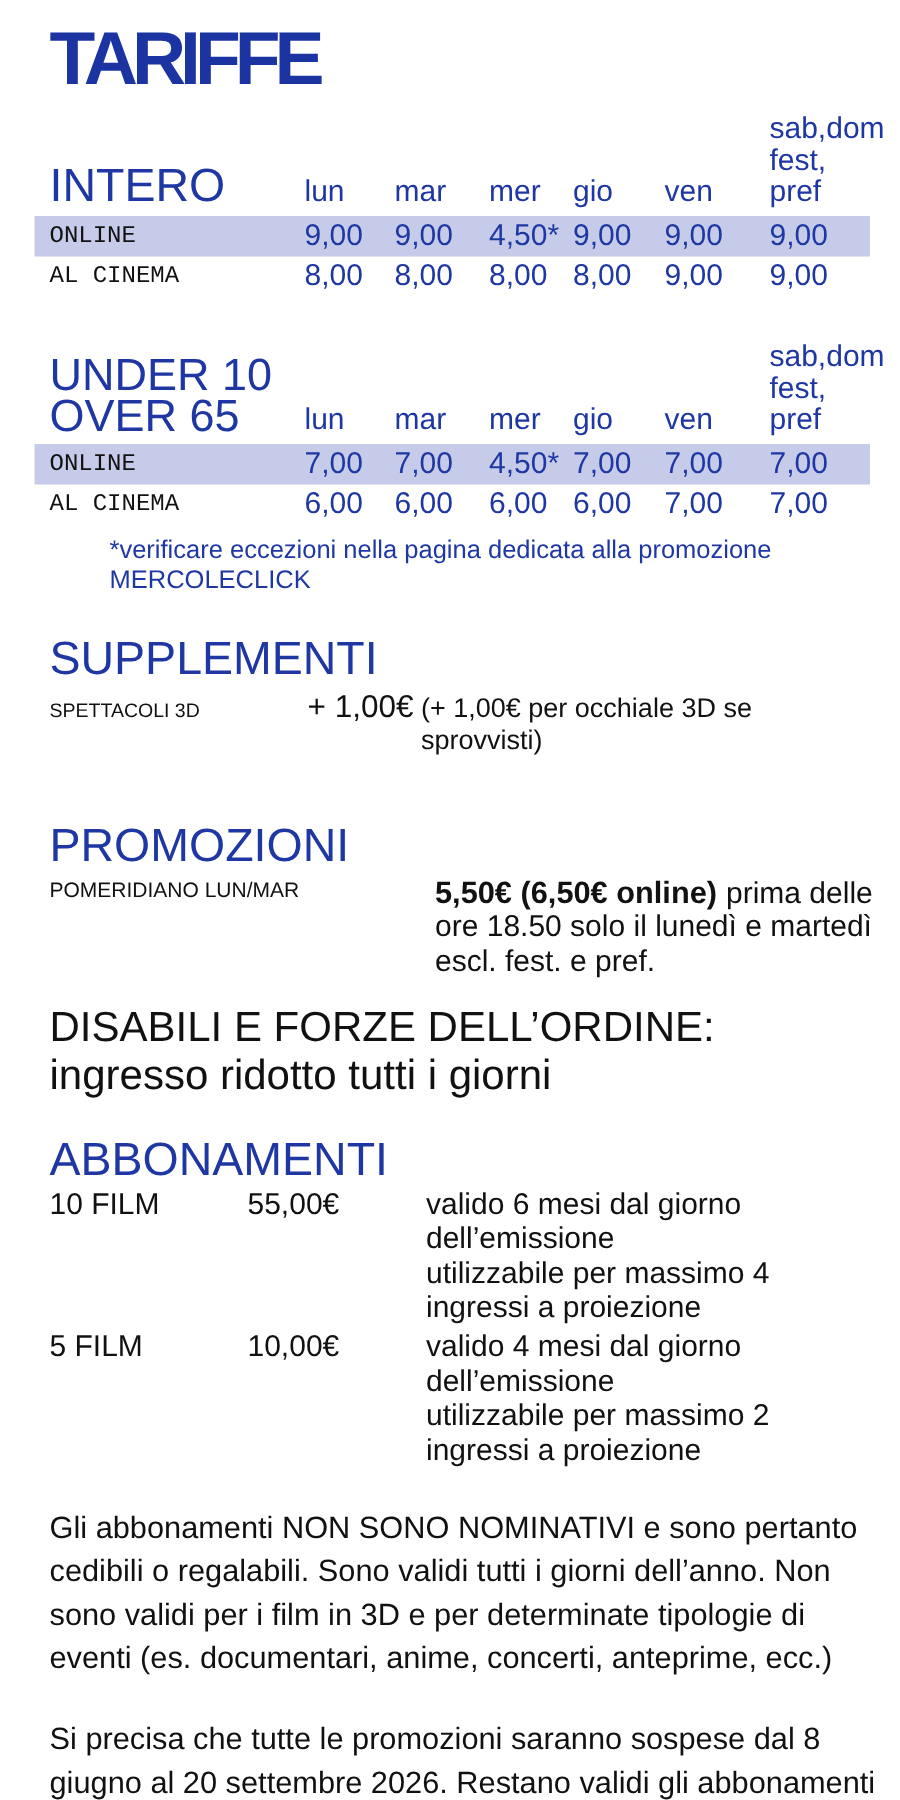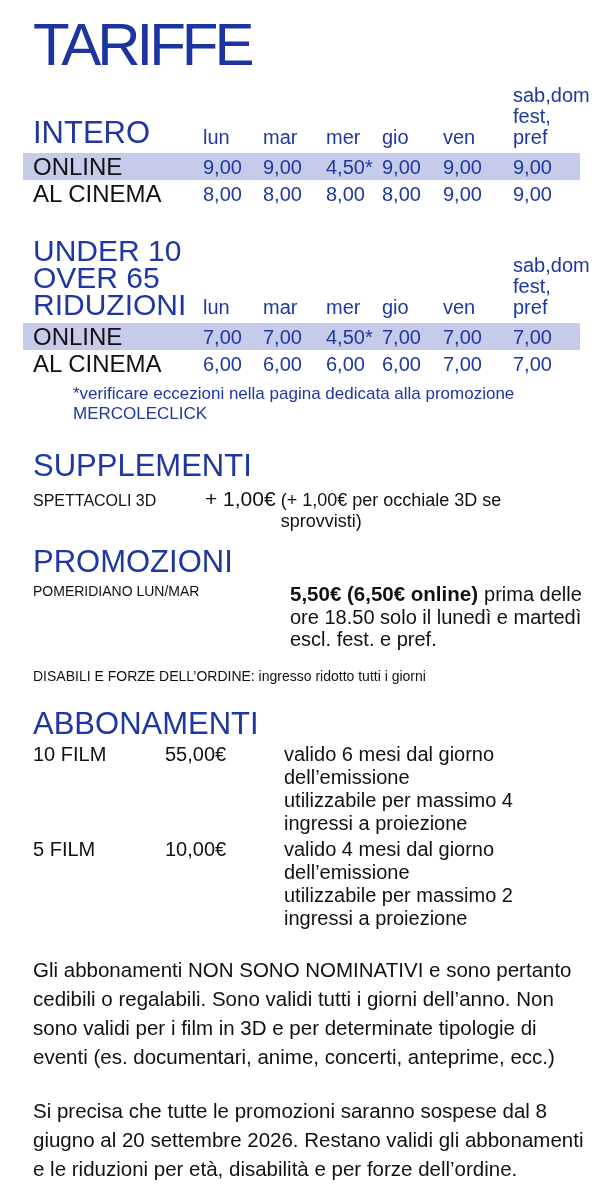--- a/index.html
+++ b/index.html
@@ -16,21 +16,21 @@
   body{
     width:600px;min-height:1200px;margin:0 auto;
     font-family:"Liberation Sans", sans-serif;
     color:var(--text);
     overflow-x:hidden;
   }
   .page{padding:16px 14px 30px 33px;}
 
   
   .page-title{
-    font-size:60px;line-height:0.95;font-weight:normal;
+    font-size:50px;line-height:0.95;font-weight:bold;
     letter-spacing:-4px;color:var(--title_blue);
   }
 
   
   .ptable{margin-left:-10px;width:557px;}
   .ptable-t1{margin-top:12px;}
   .ptable-t2{margin-top:30px;}
   .pt-grid{
     display:grid;
     grid-template-columns:170px 60px 63px 56px 61px 70px auto;
@@ -38,47 +38,47 @@
   }
   .pt-header{align-items:end;padding-bottom:5px;}
   .pt-title{color:var(--blue);font-size:30px;line-height:27px;}
   .pt-title .t-line{display:block;}
   .ptable-t1 .pt-title{font-size:31px;line-height:31px;}
   .pt-day{color:var(--blue);font-size:20px;line-height:21px;}
   .pt-weekend{color:var(--blue);font-size:20px;line-height:21px;}
   .pt-weekend span{display:block;}
   .pt-row{height:27px;align-items:center;}
   .pt-row.highlight{background:var(--highlight);}
-  .pt-row-label{font-size:24px;color:var(--text);}
+  .pt-row-label{font-size:16px;color:var(--text);font-family:Liberation Mono, monospace;}
   .pt-val{font-size:20px;color:var(--blue);}
 
   .footnote{
     margin:7px 0 0 40px;
     font-size:17px;color:var(--blue);
   }
 
   
   .section-heading{
     color:var(--blue);font-size:31px;line-height:32px;font-weight:400;
   }
   .sec-supplementi{margin-top:26px;}
-  .sec-promozioni{margin-top:14px;}
+  .sec-promozioni{margin-top:44px;}
   .sec-abbonamenti{margin-top:24px;}
 
   .supp-row{display:flex;margin-top:5px;align-items:baseline;}
-  .supp-label{width:172px;flex:none;font-size:16px;}
+  .supp-label{width:172px;flex:none;font-size:13px;}
   .supp-price{font-size:21px;margin-right:5px;white-space:nowrap;}
   .supp-note{font-size:18px;}
 
   .promo-row{display:flex;margin-top:5px;}
   .promo-label{width:257px;flex:none;font-size:14px;}
   .promo-desc{width:300px;font-size:20px;line-height:22.5px;}
   .promo-price{font-weight:bold;font-size:20.5px;margin-right:6px;}
 
-  .disabili-line{margin-top:17px;font-size:14px;}
+  .disabili-line{margin-top:17px;font-size:28px;}
 
   .abb-item{display:flex;margin-top:3px;gap:48px;}
   .abb-label{width:84px;flex:none;font-size:20px;line-height:23px;}
   .abb-price{width:71px;flex:none;font-size:20px;font-weight:normal;line-height:23px;}
   .abb-desc{flex:1;font-size:20px;line-height:23px;}
   .abb-desc span{display:block;}
 
   
   .para{margin-top:25px;font-size:20.5px;line-height:29px;}
 </style>
@@ -122,21 +122,20 @@
       <div class="pt-val">9,00</div>
       <div class="pt-val">9,00</div>
     </div>
   </div>
 
   <div class="ptable ptable-t2">
     <div class="pt-grid pt-header">
       <div class="pt-title">
         <span class="t-line">UNDER 10</span>
         <span class="t-line">OVER 65</span>
-        <span class="t-line">RIDUZIONI</span>
       </div>
       <div class="pt-day">lun</div>
       <div class="pt-day">mar</div>
       <div class="pt-day">mer</div>
       <div class="pt-day">gio</div>
       <div class="pt-day">ven</div>
       <div class="pt-weekend">
         <span>sab,dom</span>
         <span>fest, pref</span>
       </div>

